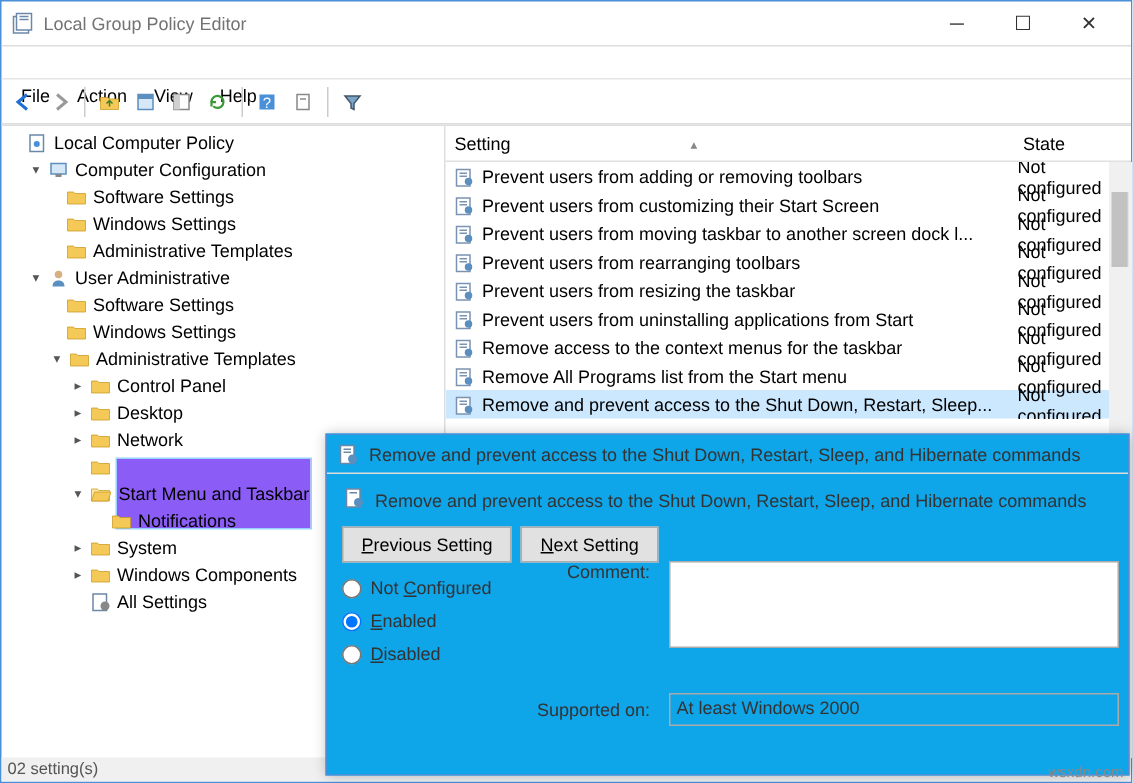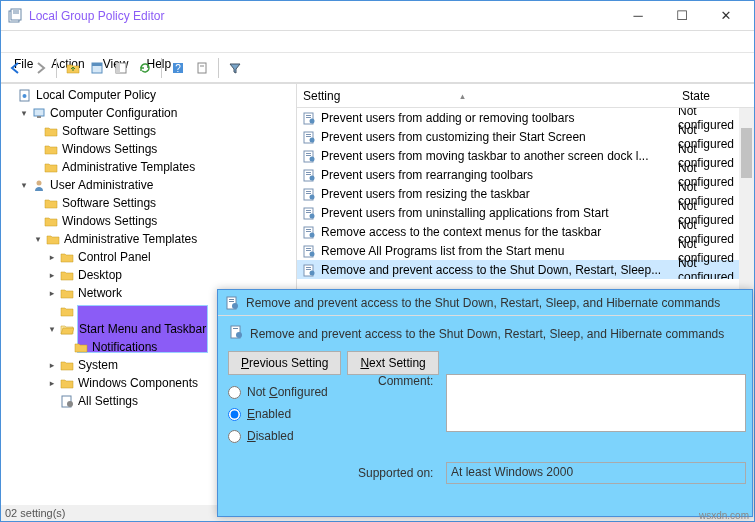--- a/index.html
+++ b/index.html
@@ -1,20 +1,20 @@
 <!DOCTYPE html>
 <html><head>
   <meta charset="utf-8">
   <style>
     * { margin: 0; padding: 0; box-sizing: border-box; }
     body { font-family: "Segoe UI", Tahoma, sans-serif; font-size: 12px; background: #fff; width: 755px; height: 522px; position: relative; overflow: hidden; }
     .window { border: 1px solid #4a90d9; width: 755px; height: 522px; display: flex; flex-direction: column; }
     .titlebar { height: 30px; display: flex; align-items: center; padding: 0 6px; border-bottom: 1px solid #ddd; }
     .titlebar-icon { width: 16px; height: 16px; margin-right: 6px; }
-    .titlebar-text { flex: 1; font-size: 12px; color: #8b5cf6; }
+    .titlebar-text { flex: 1; font-size: 12px; color: #737373; }
     .win-btns { display: flex; }
     .win-btn { width: 44px; height: 28px; display: flex; align-items: center; justify-content: center; font-size: 13px; color: #333; }
     .win-btn.close { color: #333; }
     .menubar { height: 22px; display: flex; align-items: center; padding: 0 4px; border-bottom: 1px solid #e5e5e5; }
     .menu-item { padding: 2px 9px; font-size: 12px; margin-top: 45px; }
     .toolbar { height: 30px; display: flex; align-items: center; padding: 2px 4px; border-bottom: 1px solid #ddd; gap: 2px; }
     .tbtn { width: 22px; height: 22px; display: flex; align-items: center; justify-content: center; border: 1px solid transparent; }
     .tsep { width: 1px; height: 20px; background: #ccc; margin: 0 3px; }
     .content { flex: 1; display: flex; border-top: 1px solid #ddd; position: relative; }
     .tree-panel { width: 296px; border-right: 1px solid #ddd; padding: 2px; overflow: auto; }
@@ -29,21 +29,21 @@
     .col-state { width: 76px; padding-left: 4px; }
     .sort-arrow { margin-left: 120px; color: #888; font-size: 9px; }
     .list-body { overflow: auto; position: relative; }
     .list-row { display: flex; align-items: center; height: 19px; padding-left: 4px; }
     .list-row.selected { background: #cce8ff; }
     .row-icon { width: 16px; height: 16px; display: inline-flex; align-items: center; justify-content: center; margin-right: 4px; }
     .row-text { flex: 1; white-space: nowrap; overflow: hidden; text-overflow: ellipsis; }
     .row-state { width: 76px; }
     .scrollbar-v { position: absolute; right: 0; top: 24px; width: 15px; bottom: 0; background: #f0f0f0; }
     .scrollbar-thumb { position: absolute; left: 2px; right: 2px; top: 20px; height: 50px; background: #c2c2c2; }
-    .dialog { position: absolute; left: 217px; top: 289px; width: 536px; height: 228px; background: #7dd3fc; border: 1px solid #4a90d9; box-shadow: 0 0 8px rgba(0,0,0,0.25); display: flex; flex-direction: column; }
+    .dialog { position: absolute; left: 217px; top: 289px; width: 536px; height: 228px; background: #0ea5e9; border: 1px solid #4a90d9; box-shadow: 0 0 8px rgba(0,0,0,0.25); display: flex; flex-direction: column; }
     .dialog-titlebar { height: 26px; display: flex; align-items: center; padding: 0 6px; border-bottom: 1px solid #ddd; }
     .dialog-title { font-size: 12px; color: #333; }
     .dialog-body { flex: 1; padding: 8px 10px; font-size: 12px; color: #333; }
     .dialog-heading-row { display: flex; align-items: center; margin-bottom: 8px; }
     .dialog-heading { font-size: 12px; }
     .dialog-buttons { display: flex; gap: 6px; margin-bottom: 10px; }
     .dbtn { background: #e1e1e1; border: 1px solid #adadad; padding: 4px 12px; font-size: 12px; }
     .dbtn u { text-decoration: underline; }
     .radio-group { margin-top: 4px; }
     .radio-row { display: flex; align-items: center; margin-bottom: 8px; }

